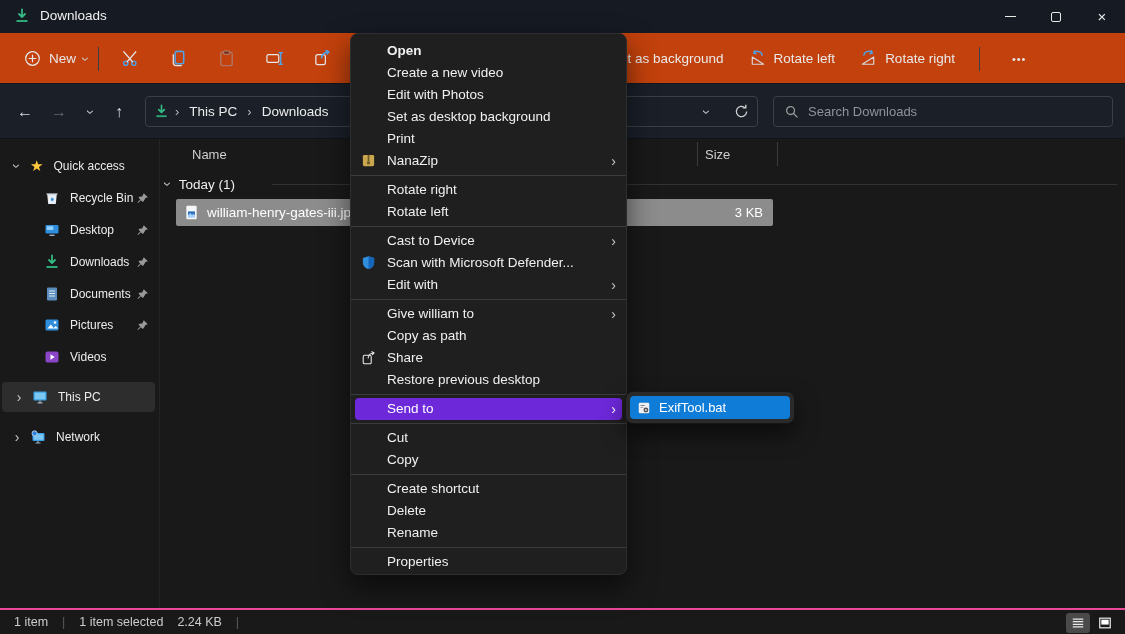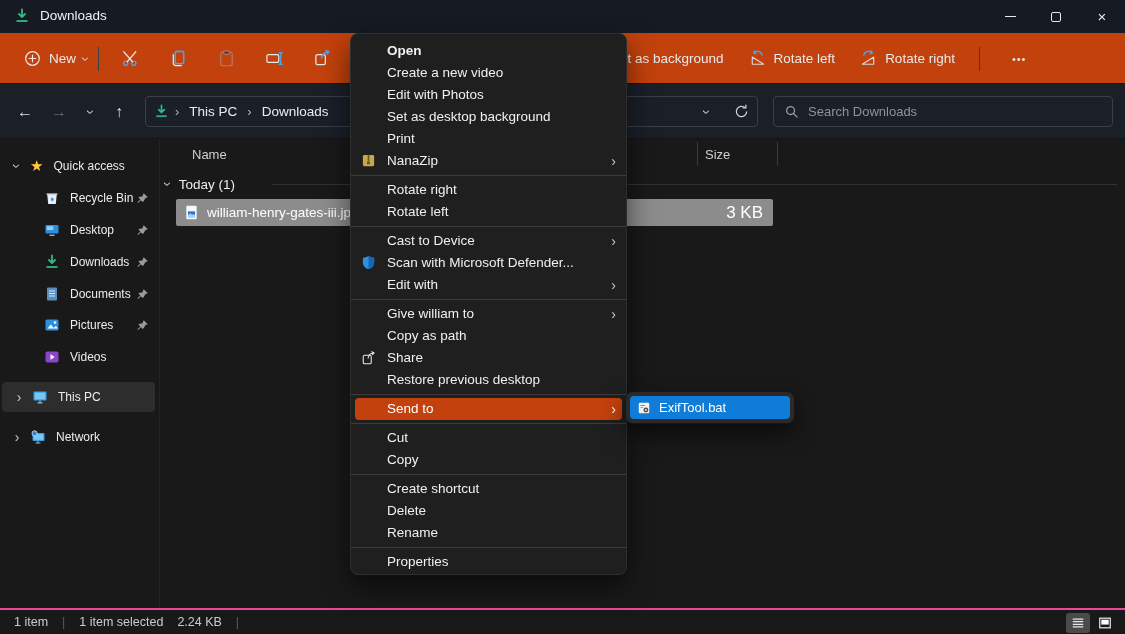--- a/index.html
+++ b/index.html
@@ -61,39 +61,39 @@
   .main { position:absolute; left:160px; top:139px; width:965px; height:469px; }
   .colhdr { position:absolute; top:3px; height:24px; font-size:13px; color:#cfcfcf; display:flex; align-items:center; }
   .colline { position:absolute; top:3px; height:24px; border-left:1px solid #3a3a3a; }
   .grouprow { position:absolute; left:6px; top:33px; height:24px; display:flex; align-items:center; gap:8px; }
   .grouprow .gexp { color:#9a9a9a; font-size:12px; }
   .grouprow .glbl { font-size:13.5px; color:#ededed; }
   .groupline { position:absolute; left:112px; top:45px; width:845px; border-top:1px solid #323232; }
   .filerow { position:absolute; left:16px; top:60px; width:597px; height:27px; background:#8c8c8c; border-radius:2px;
     display:flex; align-items:center; padding:0 8px; }
   .filerow .fname { margin-left:8px; font-size:13.5px; color:#ffffff; }
-  .filerow .fsize { margin-left:auto; font-size:17px; color:#ffffff; padding-right:2px; }
+  .filerow .fsize { margin-left:auto; font-size:13px; color:#ffffff; padding-right:2px; }
 
   
   .statusbar { position:absolute; left:0; top:608px; width:1125px; height:26px; background:#191919; border-top:2px solid #ec4899;
     display:flex; align-items:center; font-size:12.5px; color:#cccccc; }
   .statusbar .st { margin-left:14px; white-space:nowrap; }
   .statusbar .stsep { margin-left:14px; color:#5a5a5a; }
   .stviews { position:absolute; right:8px; top:3px; display:flex; gap:3px; }
   .stviewbtn { width:24px; height:20px; display:flex; align-items:center; justify-content:center; border-radius:3px; }
   .stviewbtn.active { background:#4a4a4a; }
 
   
   .menu { position:absolute; left:350px; top:33px; width:277px; height:542px; background:#1f1f1f; border:1px solid #2e2e2e;
     border-radius:8px; box-shadow:0 12px 28px rgba(0,0,0,.55); padding:6px 0; z-index:10; }
   .mi { position:relative; height:22px; line-height:22px; padding-left:36px; padding-right:28px; font-size:13.5px; color:#f0f0f0; white-space:nowrap; }
   .mi.bold { font-weight:bold; }
   .mi .ic { position:absolute; left:10px; top:3px; }
   .mi .arr { position:absolute; right:10px; top:0; color:#c9c9c9; font-size:14px; }
-  .mi.hl { background:#c2410c; margin:0 4px; padding-left:32px; border-radius:4px; color:#ffffff; }
+  .mi.hl { background:#6d28d9; margin:0 4px; padding-left:32px; border-radius:4px; color:#ffffff; }
   .mi.hl .arr { right:6px; color:#ffffff; }
   .msep { border-top:1px solid #3c3c3c; margin:3px 0; }
 
   
   .submenu { position:absolute; left:625px; top:391px; width:170px; height:33px; background:#2a2a2a; border:1px solid #161616;
     border-radius:8px; box-shadow:0 10px 22px rgba(0,0,0,.55); padding:4px; z-index:11; }
   .smi { height:23px; background:#0f7cd7; border-radius:4px; display:flex; align-items:center; gap:8px; padding:0 7px;
     font-size:13px; color:#ffffff; }
 </style>
 </head>

